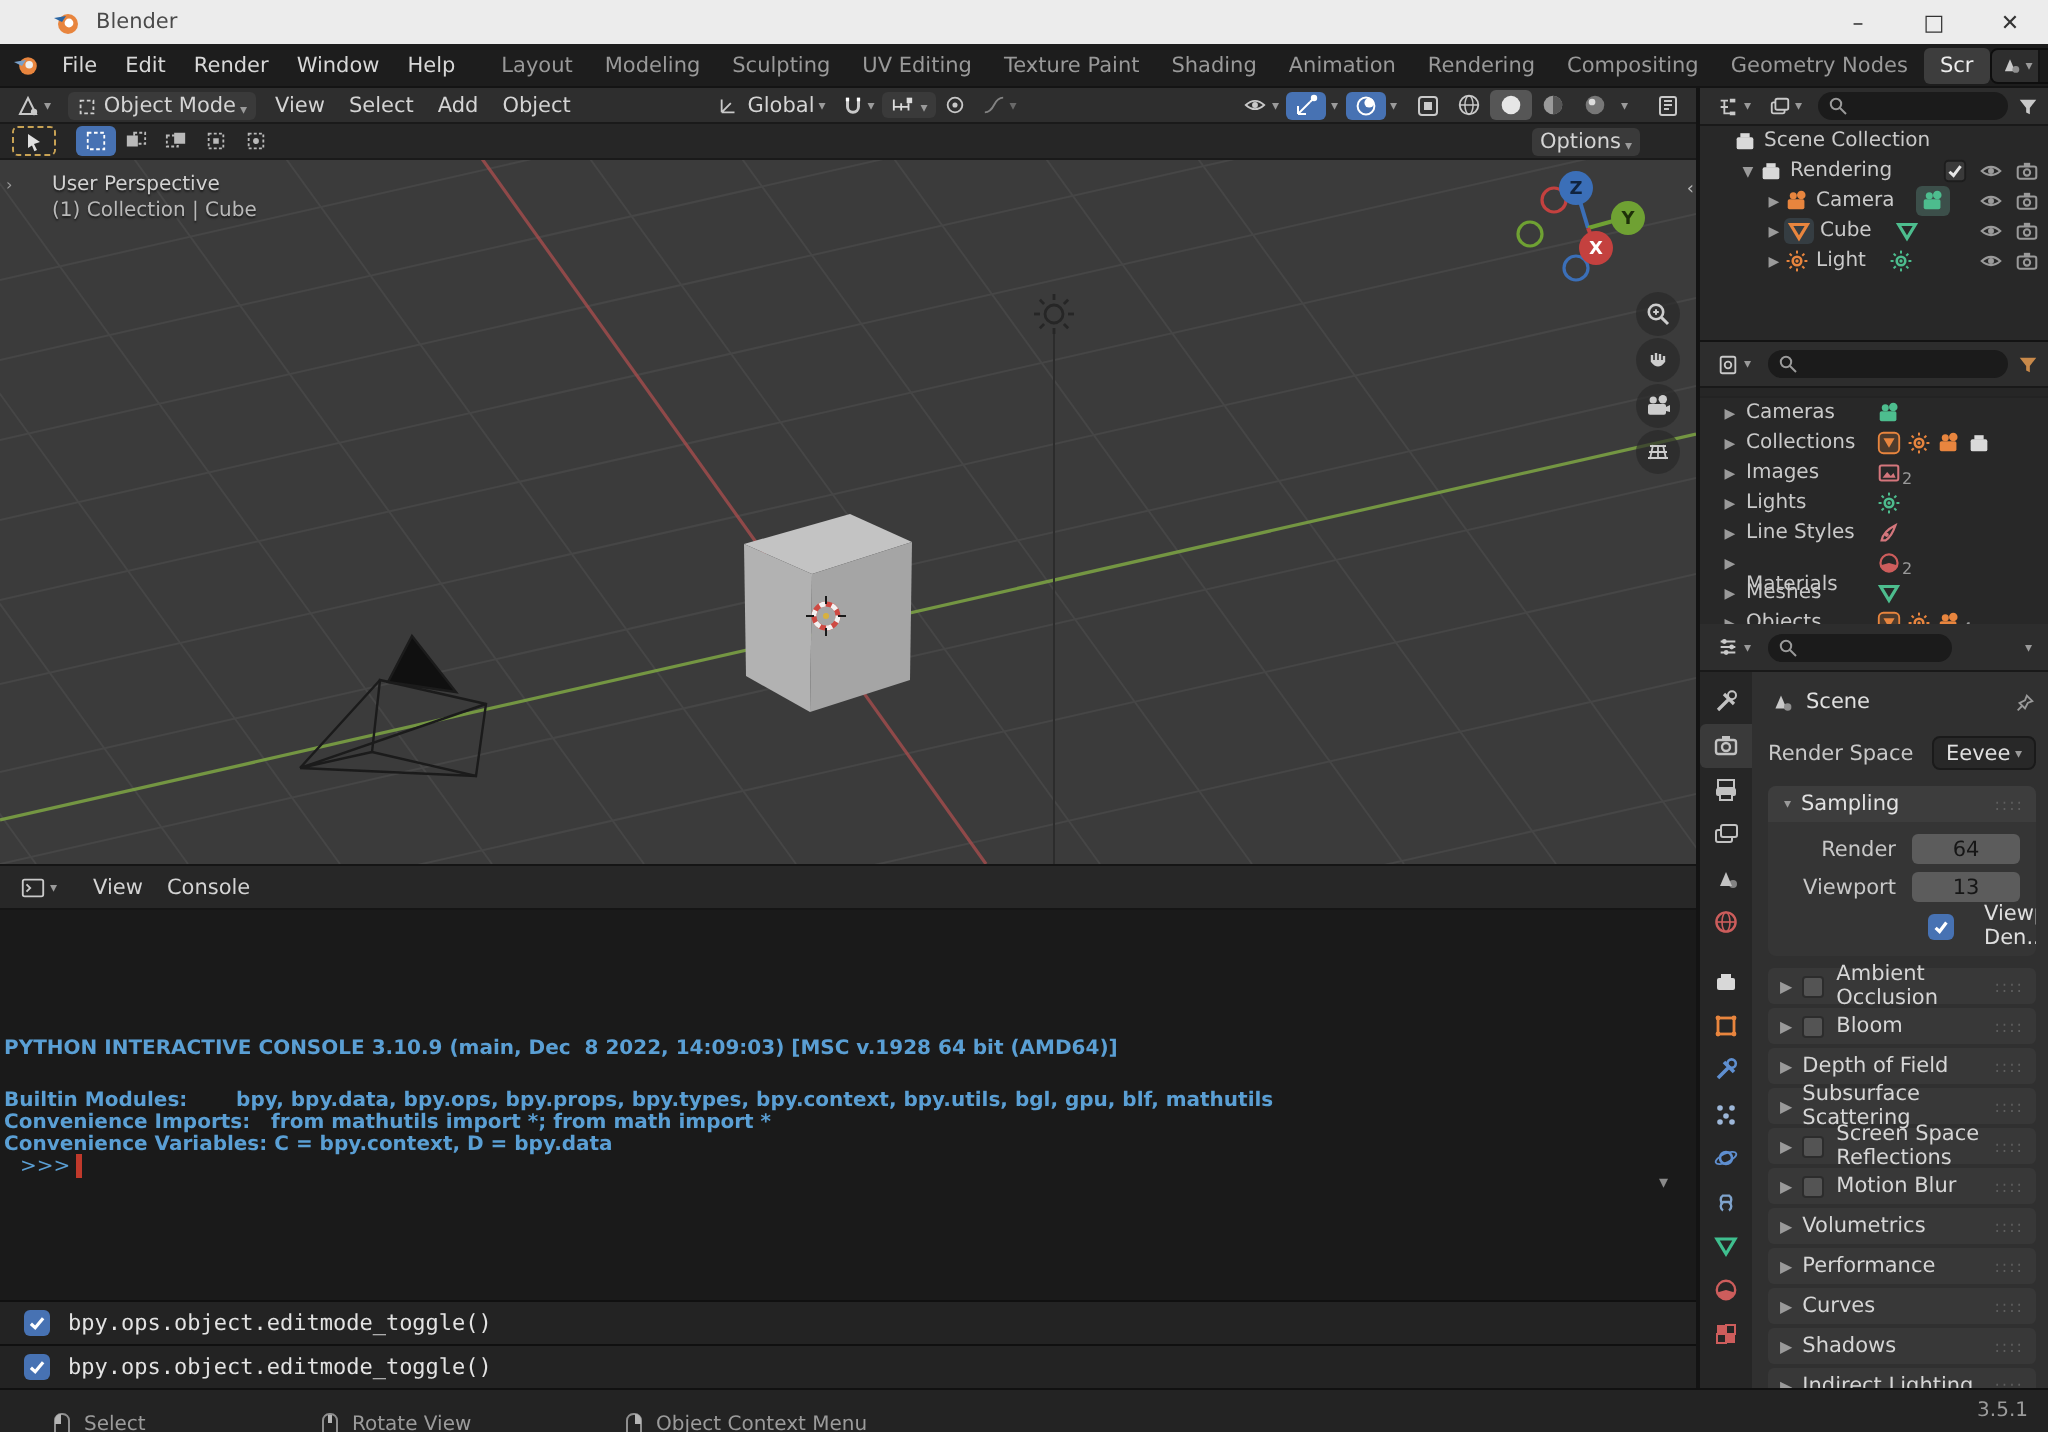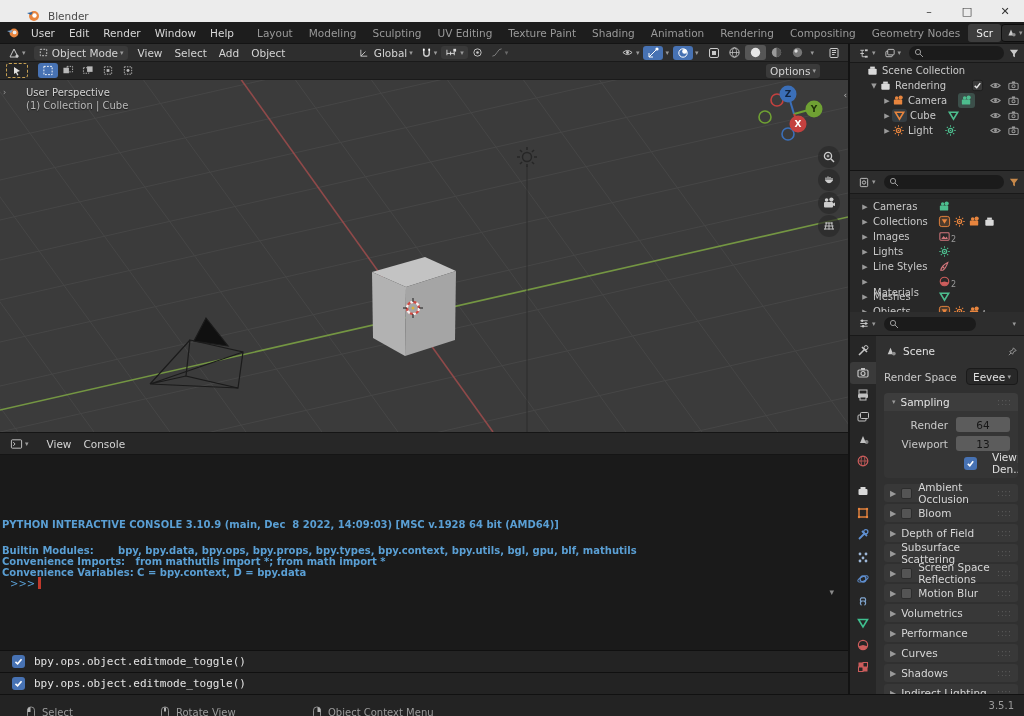--- a/index.html
+++ b/index.html
@@ -1,19 +1,19 @@
 <!DOCTYPE html>
 <html><head>
 <meta charset="utf-8">
 <style>
   *{margin:0;padding:0;box-sizing:border-box;font-family:"DejaVu Sans",sans-serif;-webkit-font-smoothing:antialiased;}
   html,body{width:1024px;height:716px;overflow:hidden;background:#1d1d1d;}
   #app{position:relative;width:1024px;height:716px;font-size:10.5px;color:#cfcfcf;}
   
-  .titlebar{position:absolute;top:0;left:0;right:0;height:22px;background:#ececec;display:flex;align-items:flex-end;color:#4a4a4a;}
+  .titlebar{position:absolute;top:0;left:0;right:0;height:22px;background:#ececec;display:flex;align-items:center;color:#4a4a4a;}
   .titlebar .logo{width:14px;height:14px;margin:0 8px 0 26px;}
   .win-controls{margin-left:auto;display:flex;}
   .win-btn{width:38px;height:22px;display:flex;align-items:center;justify-content:center;color:#333;font-size:11px;}
   
   .topbar{position:absolute;top:22px;left:0;right:0;height:22px;background:#1d1d1d;display:flex;align-items:center;border-bottom:1px solid #141414;}
   .blender-badge{width:20px;height:16px;margin:0 4px 0 6px;display:flex;align-items:center;}
   .menu-item{color:#d8d8d8;padding:2px 7px;cursor:default;}
   .ws-row{display:flex;margin-left:8px;}
   .ws-tab{color:#999;padding:3px 8px;border-radius:3px;white-space:nowrap;}
   .ws-tab.active{background:#3d3d3d;color:#ededed;}
@@ -22,21 +22,21 @@
   .field .txt{padding:0 6px;color:#e0e0e0;}
   .chev{color:#9a9a9a;font-size:7px;margin-left:2px;}
   
   .main{position:absolute;top:44px;left:0;right:0;bottom:22px;}
   .left{position:absolute;top:0;left:0;width:848px;bottom:0;}
   .right{position:absolute;top:0;left:848px;right:0;bottom:0;background:#282828;border-left:2px solid #131313;}
   
   .vp-header{position:absolute;top:0;left:0;right:0;height:18px;background:#2e2e2e;display:flex;align-items:center;border-bottom:1px solid #1a1a1a;padding:0 4px;}
   .tool-bar{position:absolute;top:18px;left:0;right:0;height:18px;background:#262626;display:flex;align-items:center;border-bottom:1px solid #1a1a1a;padding:0 6px;}
   .hbtn{display:flex;align-items:center;padding:1px 4px;border-radius:3px;color:#d4d4d4;}
-  .hbtn.dd{background:#3a3a3a;}
+  .hbtn.dd{background:#3a3a3a;align-items:flex-end;}
   .hbtn.blue{background:#4772b3;}
   .hmenu{padding:2px 6px;color:#d4d4d4;}
   .sp{width:10px;}
   .viewport{position:absolute;top:36px;left:0;right:0;height:352px;background:#3b3b3b;overflow:hidden;}
   .vp-overlay{position:absolute;left:26px;top:6px;color:#d2d2d2;font-size:10px;line-height:13px;text-shadow:0 1px 1px #00000088;}
   .vp-chev{position:absolute;left:3px;top:8px;color:#9a9a9a;font-size:8px;}
   .side-btn{position:absolute;right:8px;width:22px;height:22px;border-radius:50%;background:rgba(40,40,40,.65);display:flex;align-items:center;justify-content:center;}
   .sidebar-arrow{position:absolute;right:1px;top:10px;color:#b5b5b5;font-size:9px;}
   
   .console-header{position:absolute;top:388px;left:0;right:0;height:23px;background:#272727;border-top:1px solid #151515;border-bottom:1px solid #151515;display:flex;align-items:center;padding:0 6px;}
@@ -110,21 +110,21 @@
 
   <div class="topbar">
     <div class="blender-badge">
       <svg width="14" height="12" viewBox="0 0 14 12">
           <circle cx="8" cy="6" r="4.4" fill="#e8853e"></circle>
           <circle cx="8.6" cy="5.4" r="1.9" fill="#eee"></circle>
           <path d="M1 4 L7 3 L5 6 Z" fill="#7aa0c9"></path>
         </svg>
     </div>
     <div id="menu-row" style="display:flex;">
-        <div class="menu-item">User</div>
+        <div class="menu-item">File</div>
         <div class="menu-item">Edit</div>
         <div class="menu-item">Render</div>
         <div class="menu-item">Window</div>
         <div class="menu-item">Help</div>
       </div>
     <div id="workspace-row" class="ws-row">
         <div class="ws-tab">Layout</div>
         <div class="ws-tab">Modeling</div>
         <div class="ws-tab">Sculpting</div>
         <div class="ws-tab">UV Editing</div>

